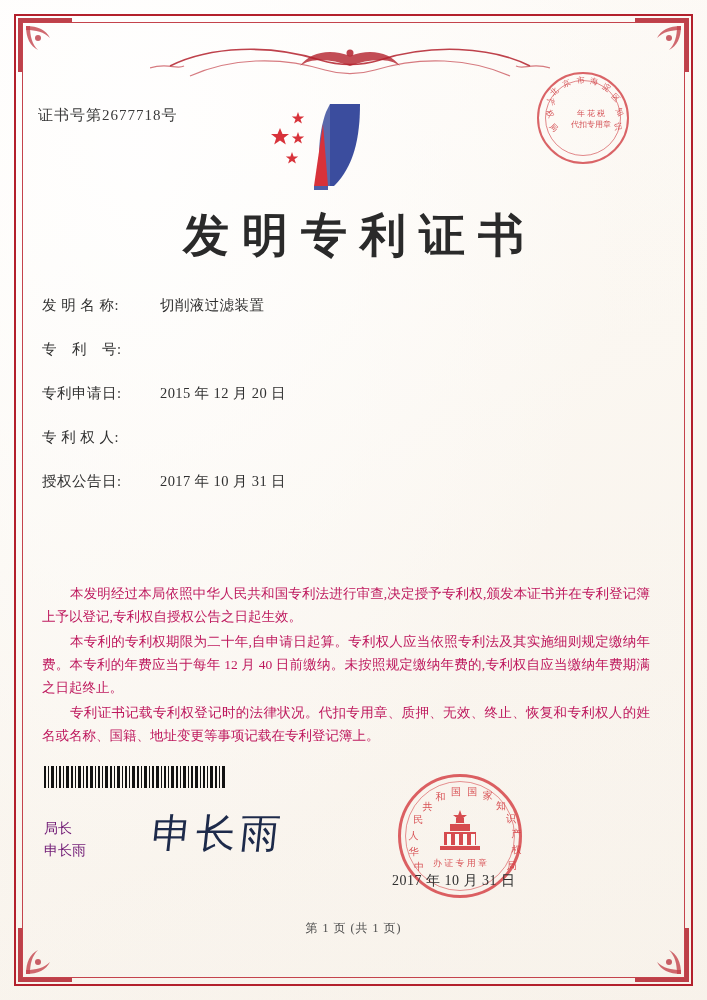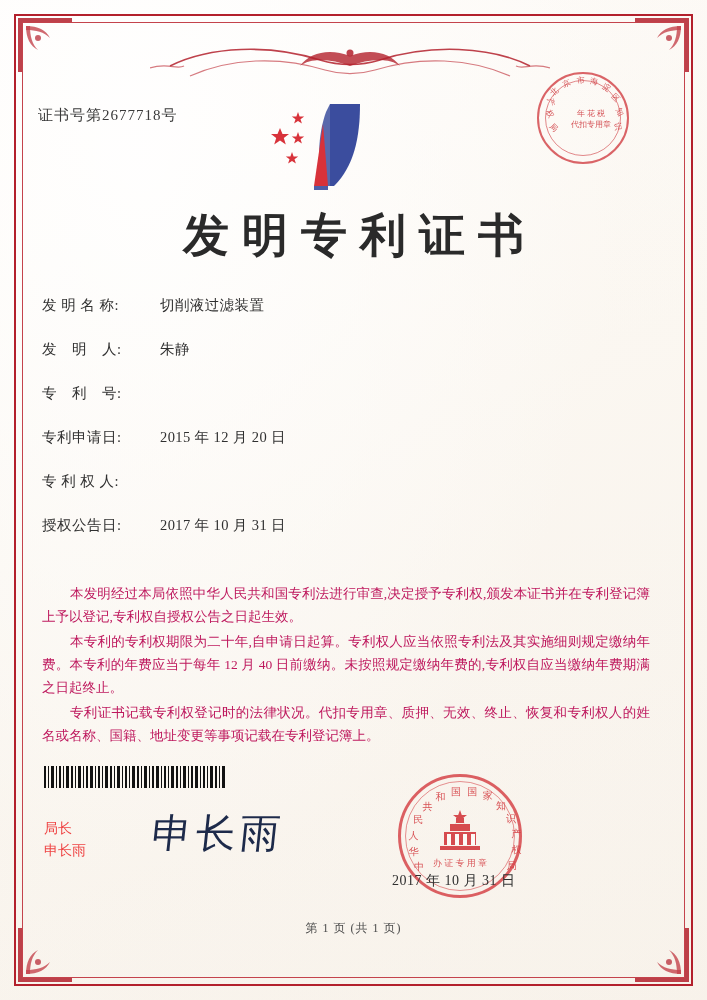--- a/index.html
+++ b/index.html
@@ -203,21 +203,21 @@
     transform-origin: 0 0;
     white-space: nowrap;
   }
 
   .director {
     position: absolute;
     left: 44px;
     top: 818px;
     font-size: 14px;
     line-height: 22px;
-    color: #ef4444;
+    color: #701a75;
   }
   .signature {
     position: absolute;
     left: 152px;
     top: 806px;
     font-size: 40px;
     color: #1d2a4a;
     font-family: "Liberation Serif", serif;
     letter-spacing: 4px;
     transform: skewX(-6deg);
@@ -331,24 +331,20 @@
       <div>代扣专用章</div>
     </div>
   </div>
 
   <div class="title">发明专利证书</div>
 
   <div class="fields">
     <div class="field">
       <div class="label">发 明 名 称:</div>
       <div class="value">切削液过滤装置</div>
-    </div>
-    <div class="field">
-      <div class="label">发　明　人:</div>
-      <div class="value">朱静</div>
     </div>
     <div class="field">
       <div class="label">专　利　号:</div>
     </div>
     <div class="field">
       <div class="label">专利申请日:</div>
       <div class="value">2015 年 12 月 20 日</div>
     </div>
     <div class="field">
       <div class="label">专 利 权 人:</div>

